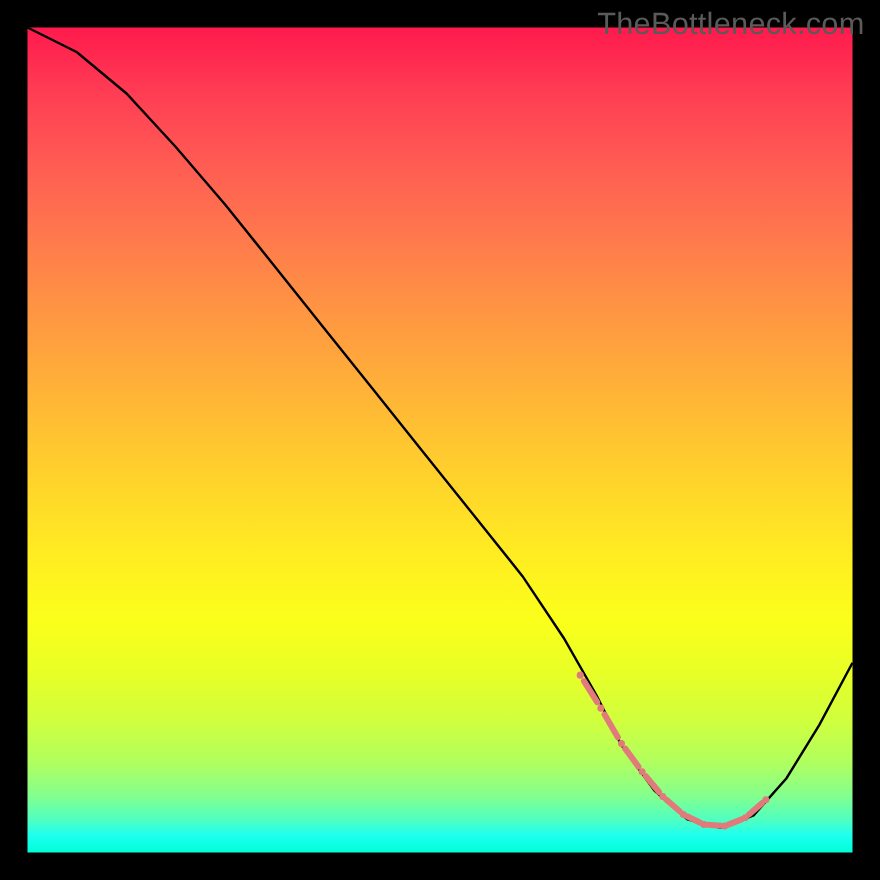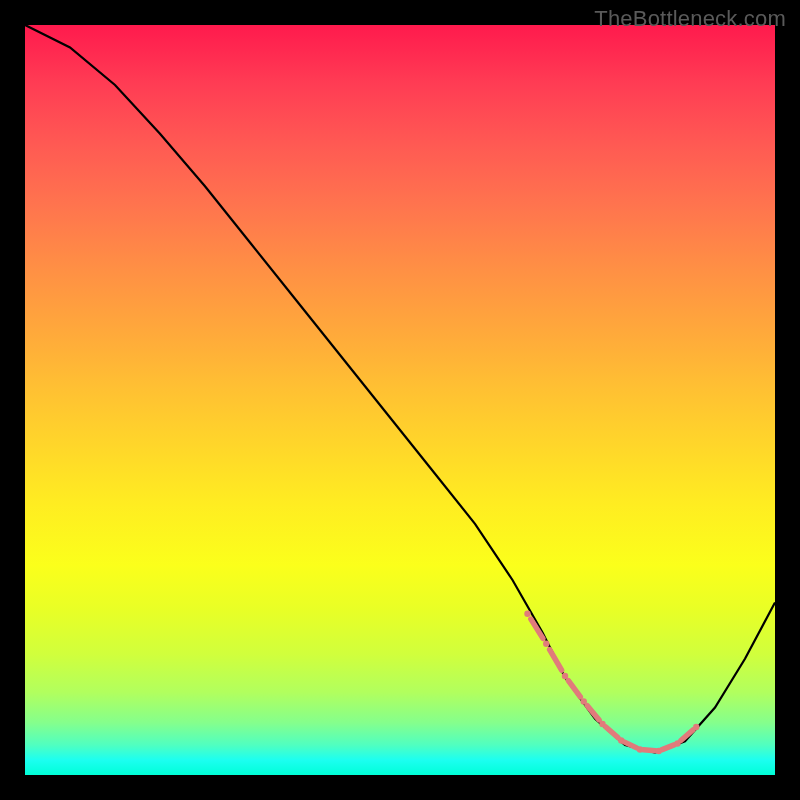--- a/index.html
+++ b/index.html
@@ -1,17 +1,17 @@
 <!DOCTYPE html>
 <html><head>
 <meta charset="utf-8">
 <style>
   * { margin: 0; padding: 0; box-sizing: border-box; }
   body { width: 800px; height: 800px; background: #000; position: relative; font-family: Arial, sans-serif; }
-  .watermark { position: absolute; top: 6px; right: 14px; color: #5a5a5a; font-size: 22px; font-weight: 500; letter-spacing: 0.2px; z-index: 10; }
+  .watermark { position: absolute; top: 6px; right: 14px; color: #5a5a5a; font-size: 28px; font-weight: 500; letter-spacing: 0.2px; z-index: 10; }
   .plot-area { position: absolute; left: 25px; top: 25px; width: 750px; height: 750px; background: linear-gradient(to bottom,
       #ff1a4d 0%,
       #ff3d54 8%,
       #ff5a53 16%,
       #ff744e 24%,
       #ff8e45 32%,
       #ffa63c 40%,
       #ffbf33 48%,
       #ffd62a 56%,
       #ffed21 64%,

